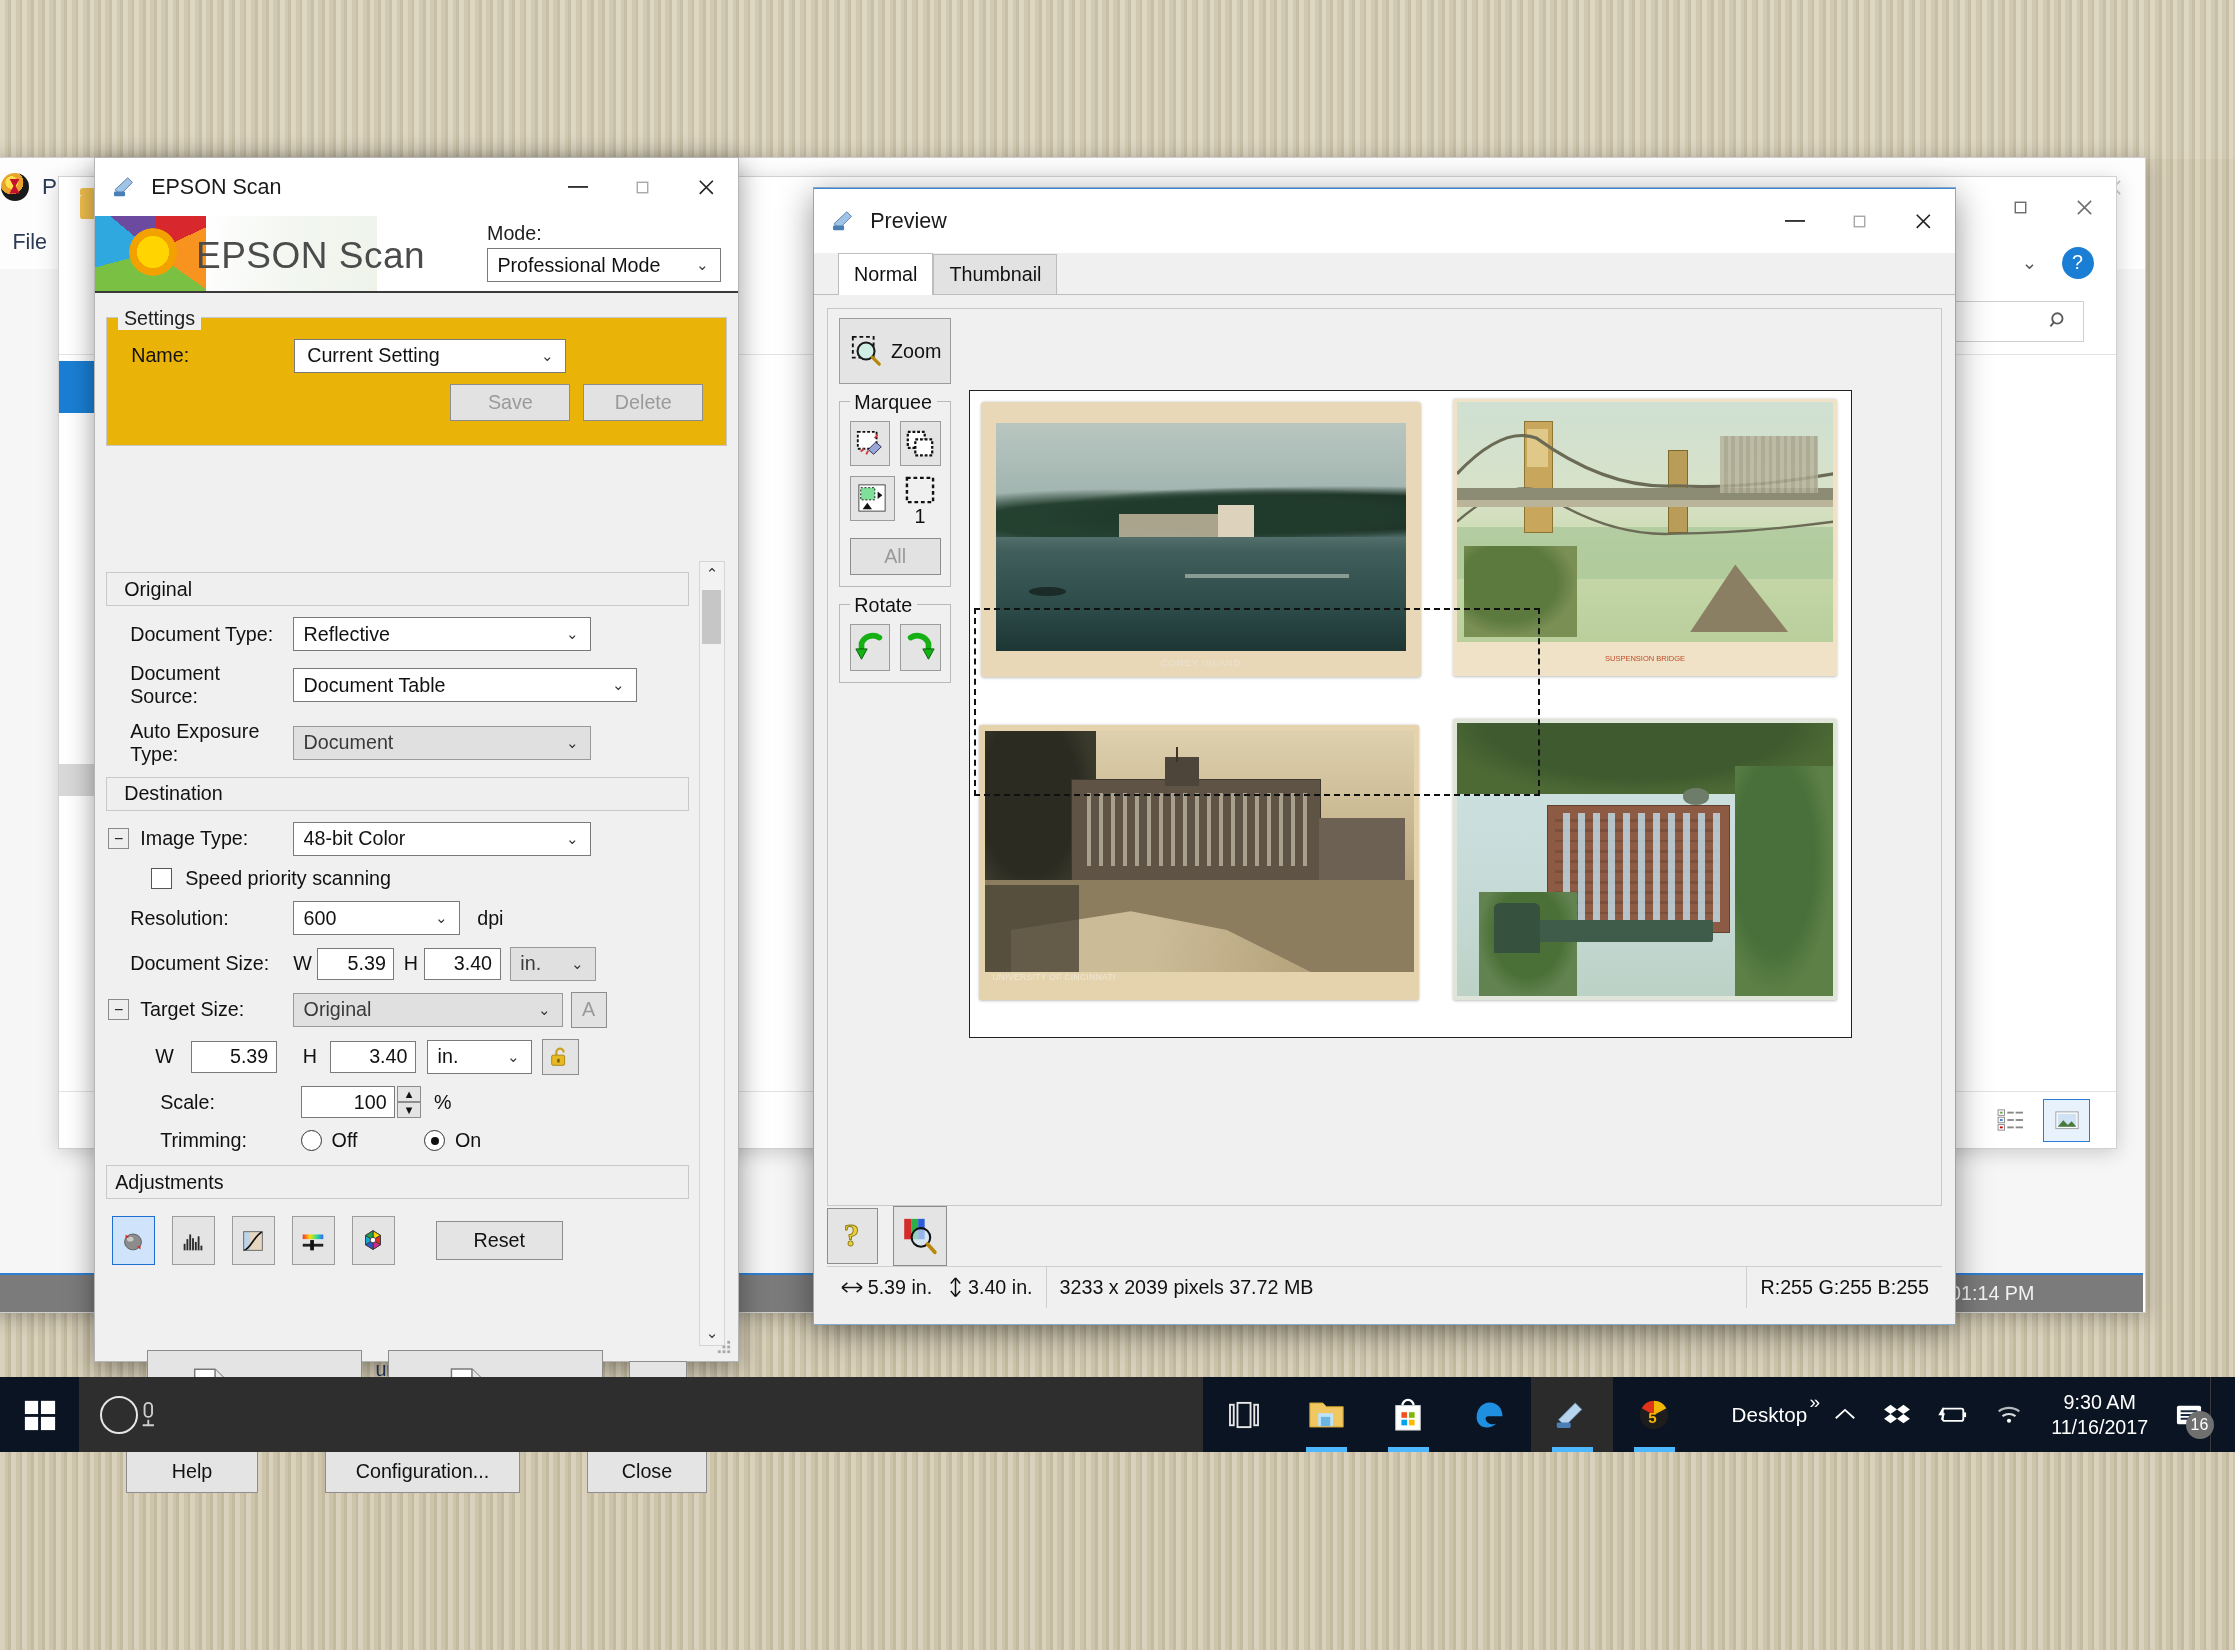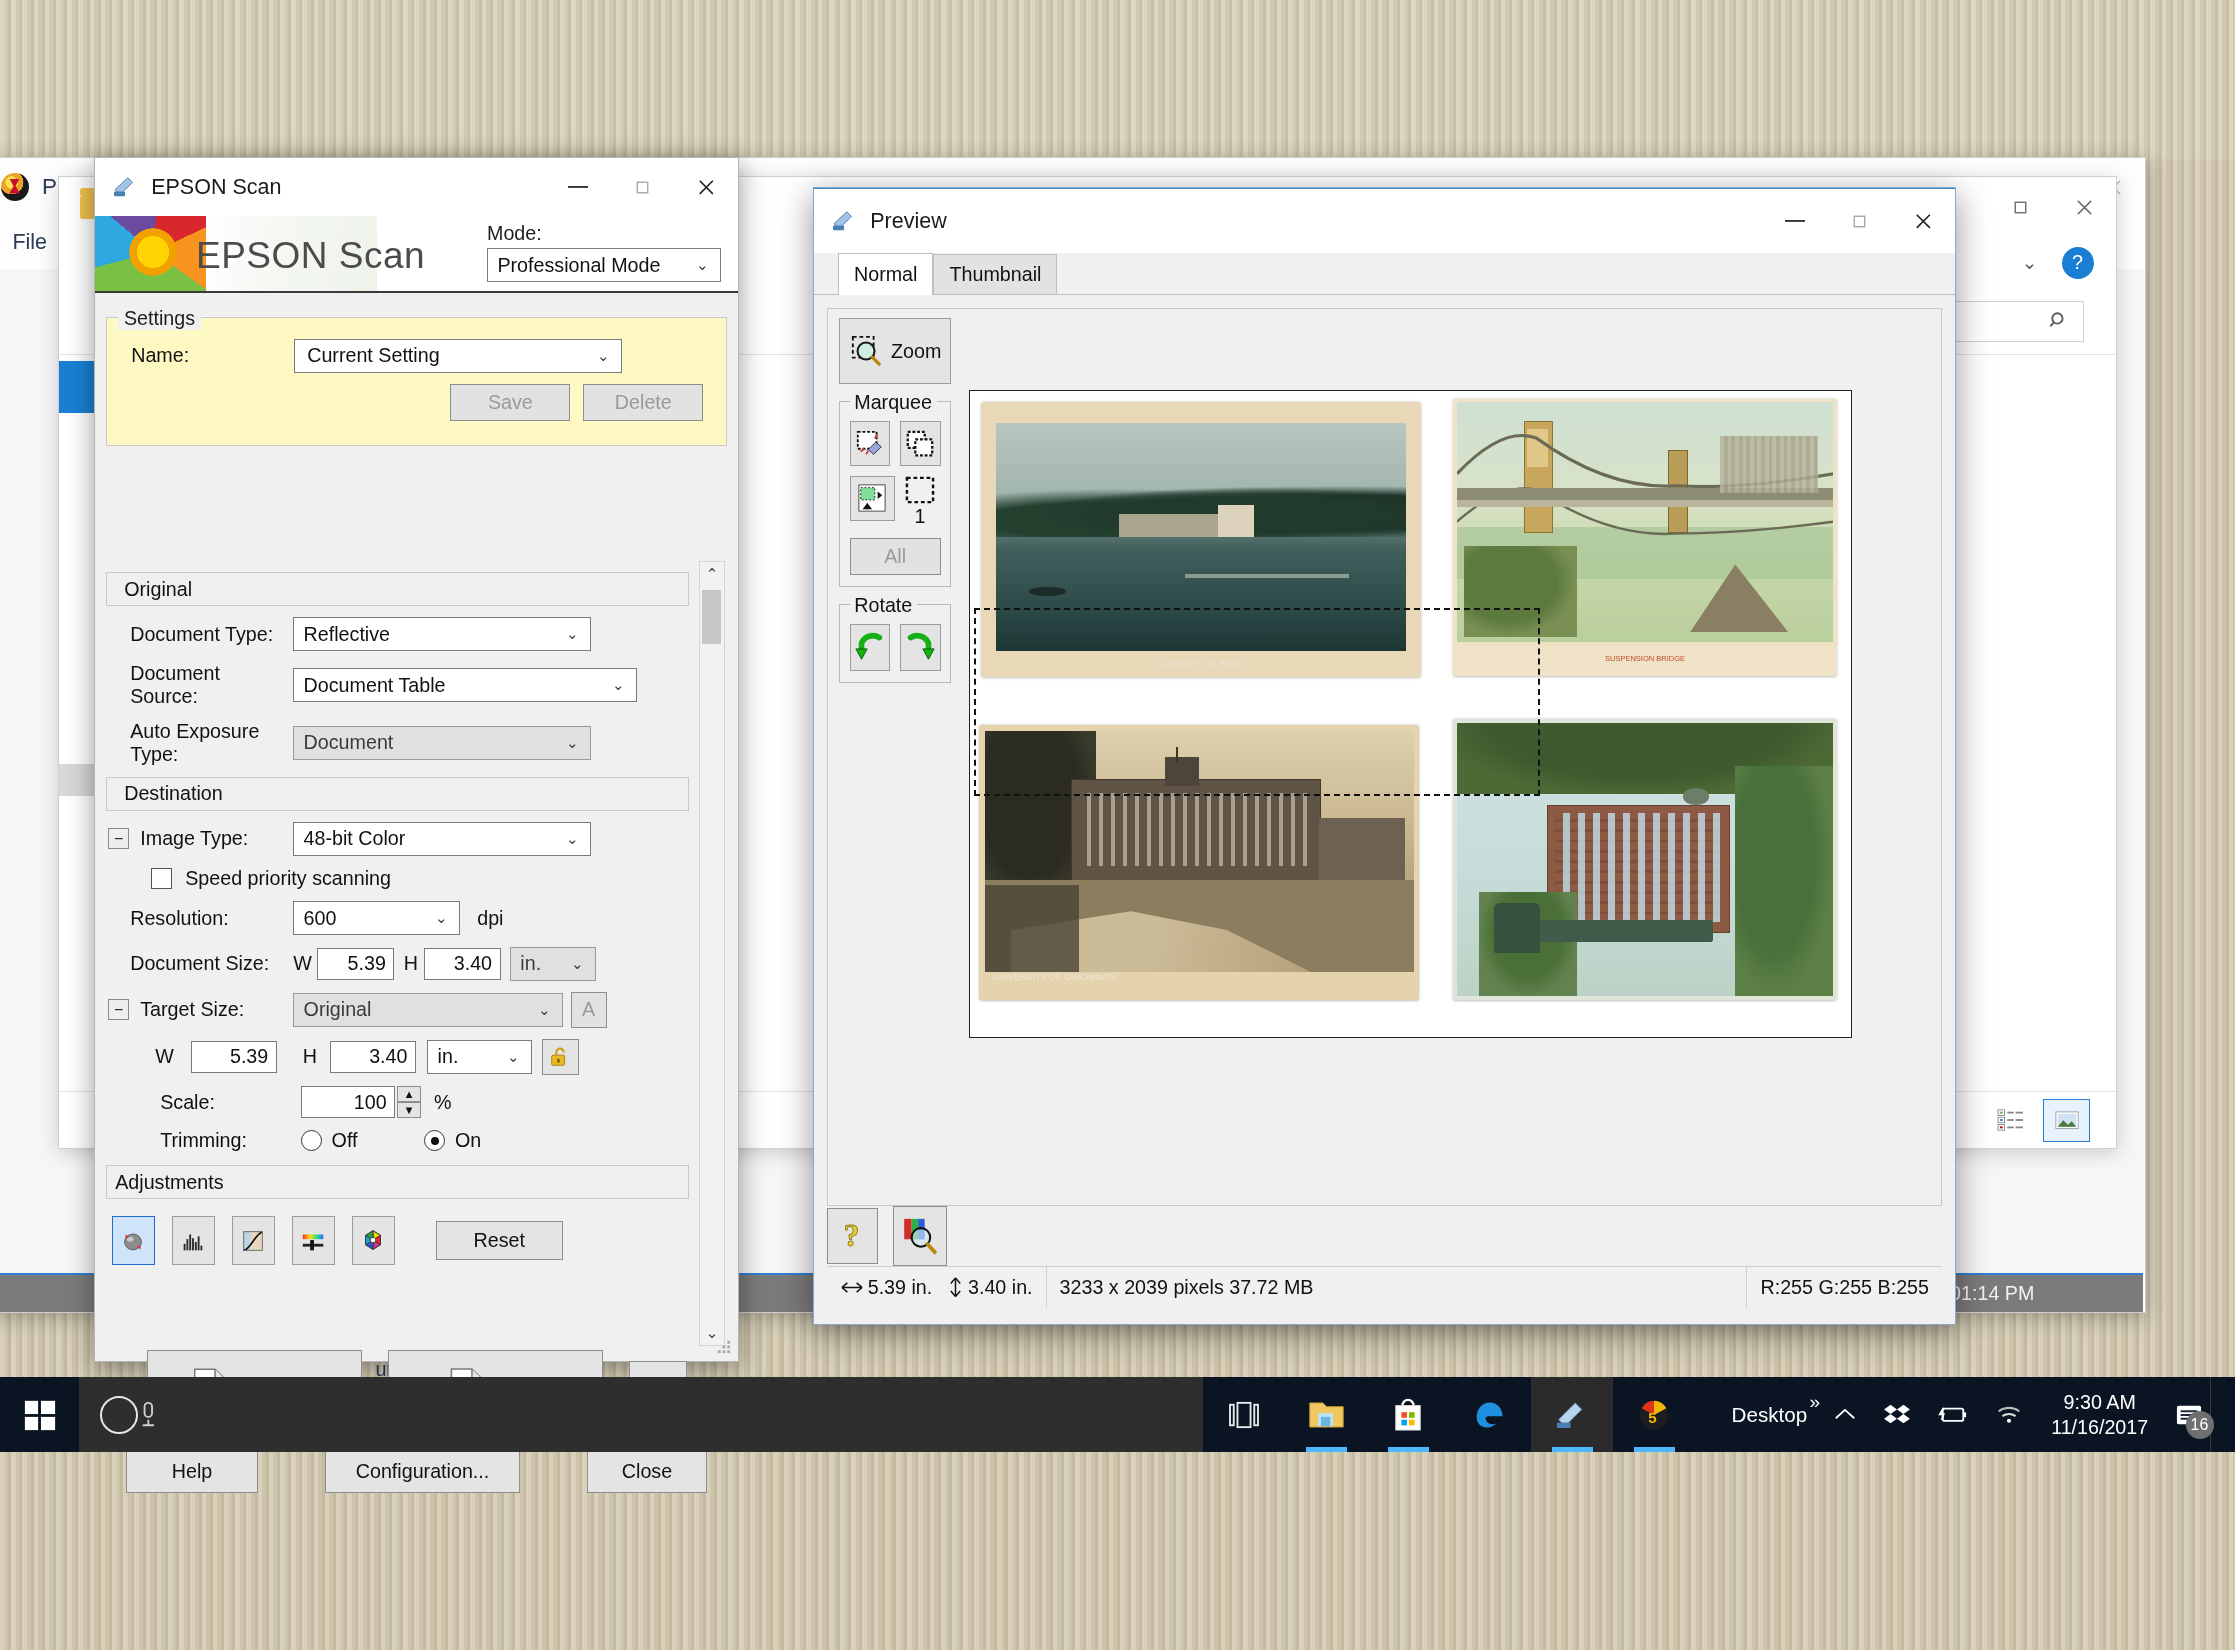--- a/index.html
+++ b/index.html
@@ -93,21 +93,21 @@
         #7ac143 0deg 55deg, #2fa8e0 55deg 110deg, #6b4aa0 110deg 165deg,
         #d9272e 165deg 225deg, #f7931e 225deg 285deg, #7ac143 285deg 360deg);
     filter:blur(0.4px);
   }
   #banner-art:after{content:"";position:absolute;left:111px;top:0;width:171px;height:120px;
     background:linear-gradient(100deg,#ffffff 0%, #f4f7f2 45%, #eef3ea 100%);}
   #banner-text{position:absolute;left:101px;top:19px;font-size:37px;color:#4b4b4b;letter-spacing:0.5px;}
   #mode-wrap{position:absolute;right:17px;top:5.6px;width:234px;}
   #mode-label{font-size:19.7px;color:#1d1d1d;margin-bottom:3.7px;}
 
-  .fieldset{border:0.9px solid #c8c8c8;margin:0 11.2px;position:relative;background:#fef9c3;}
+  .fieldset{border:0.9px solid #c8c8c8;margin:0 11.2px;position:relative;background:#eab308;}
   .fs-legend{position:absolute;left:11.2px;top:-11.2px;background:#f0f0f0;padding:0 5.6px;font-size:19.7px;color:#1d1d1d;}
   .row{display:flex;align-items:center;margin:11.2px 0;font-size:19.7px;color:#111;}
   .lbl{width:187px;padding-left:24px;box-sizing:border-box;}
   .combo{height:34px;border:0.9px solid #7a7a7a;background:#fff;display:flex;align-items:center;
     padding:0 7.5px 0 9.4px;font-size:19.7px;color:#111;box-sizing:border-box;}
   .combo.disabled{background:#e0e0e0;color:#3a3a3a;border-color:#9a9a9a;}
   .combo .cv{flex:1;overflow:hidden;white-space:nowrap;}
   .chev{width:20.6px;text-align:center;color:#333;font-size:15px;}
   .txtbox{height:32px;border:0.9px solid #7a7a7a;background:#fff;font-size:19.7px;color:#111;
     display:flex;align-items:center;justify-content:flex-end;padding-right:7.5px;box-sizing:border-box;}
@@ -355,21 +355,21 @@
         <span class="cv">Professional Mode</span>
         <span class="chev">⌄</span>
       </div>
     </div>
   </div>
 
   <div class="fieldset" style="margin-top:24px;padding:13px 0 13px;">
     <div class="fs-legend">Settings</div>
     <div class="row" style="margin-top:7.5px;">
       <div class="lbl">Name:</div>
-      <div class="combo" style="width:328px;padding-left:12px;">
+      <div class="combo" style="width:272px;padding-left:12px;">
         <span class="cv">Current Setting</span>
         <span class="chev">⌄</span>
       </div>
     </div>
     <div class="row" style="justify-content:flex-end;padding-right:22.5px;gap:13px;">
       <div class="btn disabled" style="width:120px;height:37px;">Save</div>
       <div class="btn disabled" style="width:120px;height:37px;">Delete</div>
     </div>
   </div>
 

